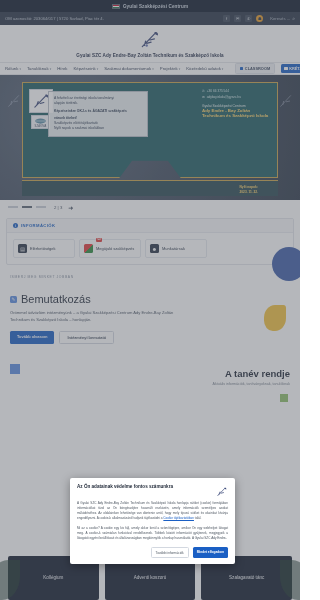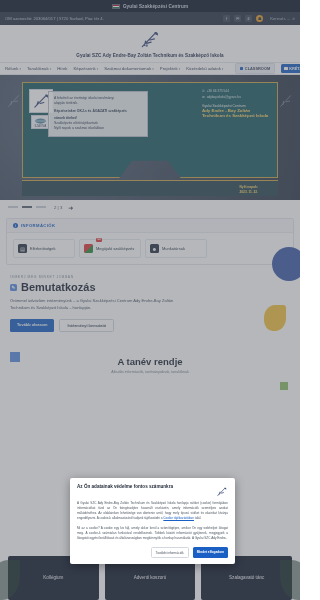--- a/index.html
+++ b/index.html
@@ -93,33 +93,33 @@
   .info-body { display:flex; gap:4px; padding:6px; }
   .icard { flex:0 0 62px; border:.5px solid #e6e9ee; border-radius:2px; padding:4px 4px; display:flex; align-items:center; gap:3px; position:relative; background:#fff; }
   .icard .gi { width:9px; height:9px; border-radius:1.5px; background:#2b3648; display:flex;align-items:center;justify-content:center;color:#fff;font-size:5px; }
   .icard .gi.col { background:linear-gradient(135deg,#e23b3b 0 50%,#2d8a3e 50% 100%); }
   .icard .tx { font-size:4px; color:#2b3648; line-height:1.3; }
   .badge { position:absolute; top:-2px; left:16px; font-size:2.6px; background:#e03b3b; color:#fff; padding:.4px 1.4px; border-radius:1px; font-weight:700; }
 
   
   .section { position:relative; padding:10px 10px 0; }
   .kicker { font-size:3.4px; color:#8a93a2; letter-spacing:.6px; text-transform:uppercase; }
-  .h2 { font-size:11px; color:#1e2736; font-weight:700; display:flex; align-items:center; gap:4px; margin-top:2px;}
+  .h2 { font-size:11px; color:#1e2736; font-weight:400; display:flex; align-items:center; gap:4px; margin-top:14px;}
   .h2 .mk { width:7px; height:7px; border-radius:1.5px; background:#5b8de0; display:flex;align-items:center;justify-content:center;color:#fff;font-size:4.5px;}
   .para { font-size:4.1px; color:#4a5464; line-height:1.7; margin-top:5px; max-width:175px; }
   .btnrow { display:flex; gap:5px; margin-top:7px; }
   .bbtn { font-size:3.9px; padding:3px 7px; border-radius:1.5px; font-weight:700; }
   .bbtn.primary { background:#1a5fc4; color:#fff; }
   .bbtn.ghost { background:#fff; color:#4a5464; border:.5px solid #d3d8e0; }
 
   .blob-yellow { position:absolute; right:14px; top:40px; width:22px; height:26px; background:#f2c23e; border-radius:50% 12% 50% 40%; }
   .blob-blue { position:absolute; right:-6px; top:-18px; width:34px; height:34px; background:#3e5ea8; border-radius:50%; }
 
   
-  .tanev { margin-top:24px; text-align:center; position:relative; padding:0 10px; }
+  .tanev { margin-top:24px; text-align:right; position:relative; padding:0 10px; }
   .tanev h3 { font-size:9.5px; color:#1e2736; font-weight:700; }
   .tanev p { font-size:3.6px; color:#7a838f; margin-top:3px; }
   .puzzle { position:absolute; left:10px; top:-4px; width:10px; height:10px; background:#5b8de0; }
   .puzzle.g { left:auto; right:12px; top:26px; width:8px; height:8px; background:#8fbf6b; }
 
   
   .footcards { position:absolute; left:0; right:0; bottom:0; height:44px; display:flex; gap:6px; padding:0 8px; }
   .fcard { flex:1; background:#131c2e; border-radius:2px; display:flex; align-items:center; justify-content:center; text-align:center; }
   .fcard span { font-size:4.6px; color:#eef1f5; line-height:1.35; }
   .leaf { position:absolute; bottom:0; width:30px; height:40px; background:#1d3a2e; opacity:.55; }

